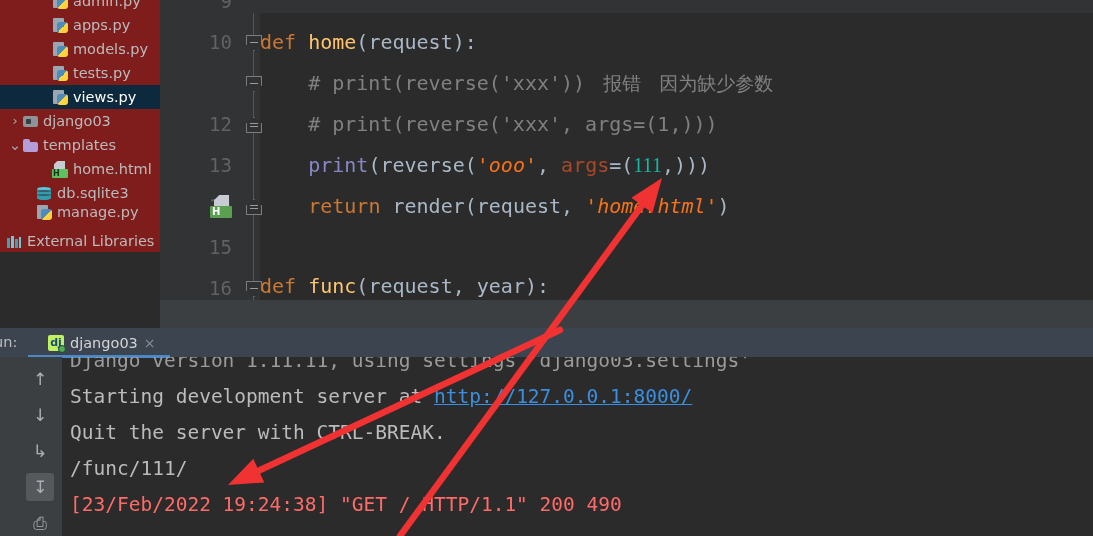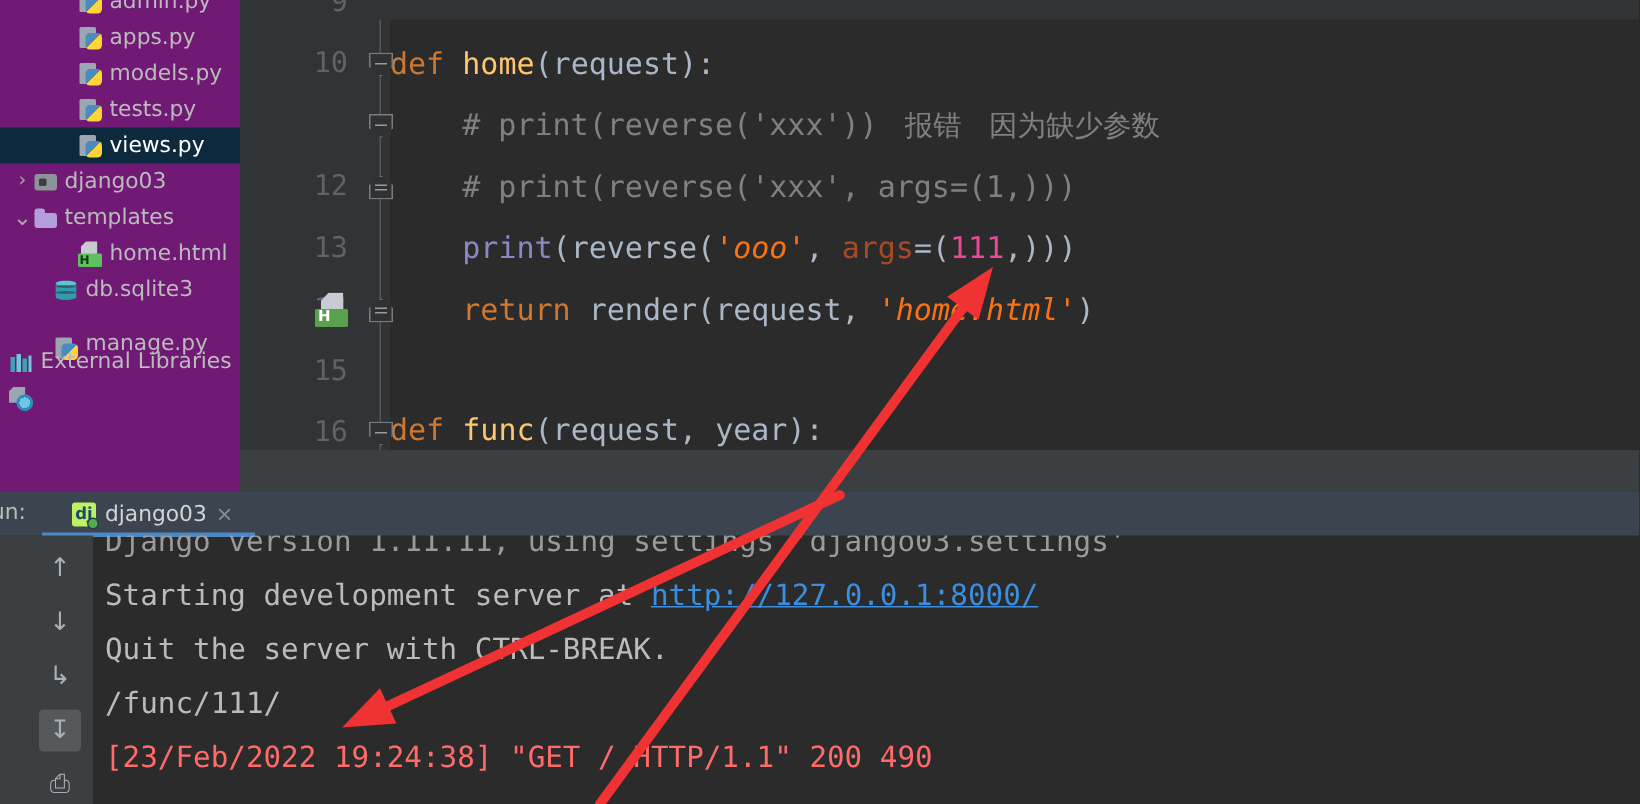--- a/index.html
+++ b/index.html
@@ -5,22 +5,22 @@
   html,body{margin:0;padding:0;background:#2b2b2b;}
   body{
     width:1093px;height:536px;overflow:hidden;position:relative;
     font-family:"DejaVu Sans","Liberation Sans",sans-serif;
     -webkit-font-smoothing:antialiased;
   }
   .root{position:absolute;inset:0;}
 
   
   .sidebar{
-    position:absolute;left:0;top:0;width:160px;height:328px;
-    background:#701a75;overflow:hidden;padding-left:24px;
+    position:absolute;left:0;top:0;width:160px;height:252px;
+    background:#7f1d1d;overflow:hidden;padding-left:24px;
   }
   .tree-item{
     position:relative;height:24px;display:flex;align-items:center;
     font-size:14.5px;color:#bbbbbb;white-space:nowrap;
     font-family:"DejaVu Sans","Liberation Sans",sans-serif;
   }
   .tree-item.selected{background:#0d293e;color:#ffffff;}
   .tree-item .label{line-height:24px;overflow:hidden;}
   .arrow{
     width:14px;min-width:14px;display:inline-block;text-align:center;
@@ -133,21 +133,21 @@
     font-family:"DejaVu Sans Mono","Liberation Mono",monospace;
   }
   .code{position:absolute;left:100px;color:#a9b7c6;}
 
   
   .kw{color:#cc7832;}
   .fn{color:#ffc66d;}
   .ident{color:#a9b7c6;}
   .cmt{color:#808080;}
   .str{color:#f97316;font-style:italic;}
-  .num{color:#ec4899;}
+  .num{color:#14b8a6;font-family:Liberation Serif, serif;}
   .pfn{color:#8888c6;}
   .kwarg{color:#aa4926;}
   .punc{color:#a9b7c6;}
   .cjk{color:#808080;font-family:"DejaVu Sans",sans-serif;font-size:19px;}
   .warn-underline{
     border-bottom:2px dotted #bbb26d;padding-bottom:1px;
   }
 
   
   .fold{
@@ -294,21 +294,21 @@
         <div class="tree-item" style="top: 157px; position: absolute; left: 0px; right: 0px;">
           <span style="display: inline-block; width: 52px; min-width: 52px;"></span>
           <span class="ic ic-html"></span>
           <span class="label">home.html</span>
         </div>
         <div class="tree-item" style="top: 181px; position: absolute; left: 0px; right: 0px;">
           <span style="display: inline-block; width: 36px; min-width: 36px;"></span>
           <span class="ic ic-db"></span>
           <span class="label">db.sqlite3</span>
         </div>
-        <div class="tree-item" style="top: 217px; position: absolute; left: 0px; right: 0px; align-items: flex-end;">
+        <div class="tree-item" style="top: 200px; position: absolute; left: 0px; right: 0px;">
           <span style="display: inline-block; width: 36px; min-width: 36px;"></span>
           <span class="ic ic-py"></span>
           <span class="label">manage.py</span>
         </div>
         <div class="tree-item" style="top: 229px; position: absolute; left: 0px; right: 0px;">
           <span style="display: inline-block; width: 6px; min-width: 6px;"></span>
           <span class="ic ic-lib"></span>
           <span class="label">External Libraries</span>
         </div>
         <div class="tree-item" style="top: 253px; position: absolute; left: 0px; right: 0px;">

